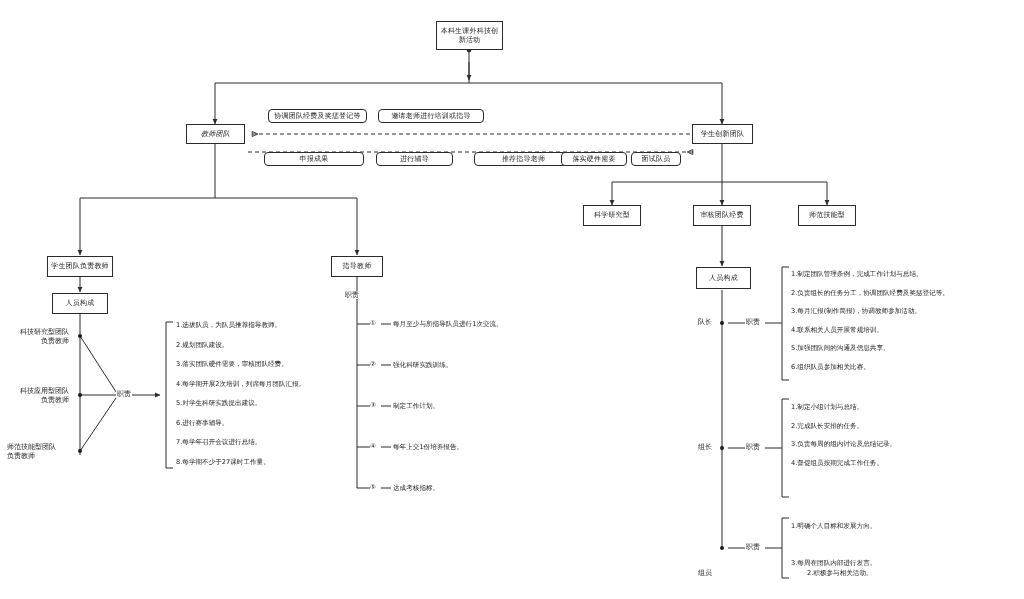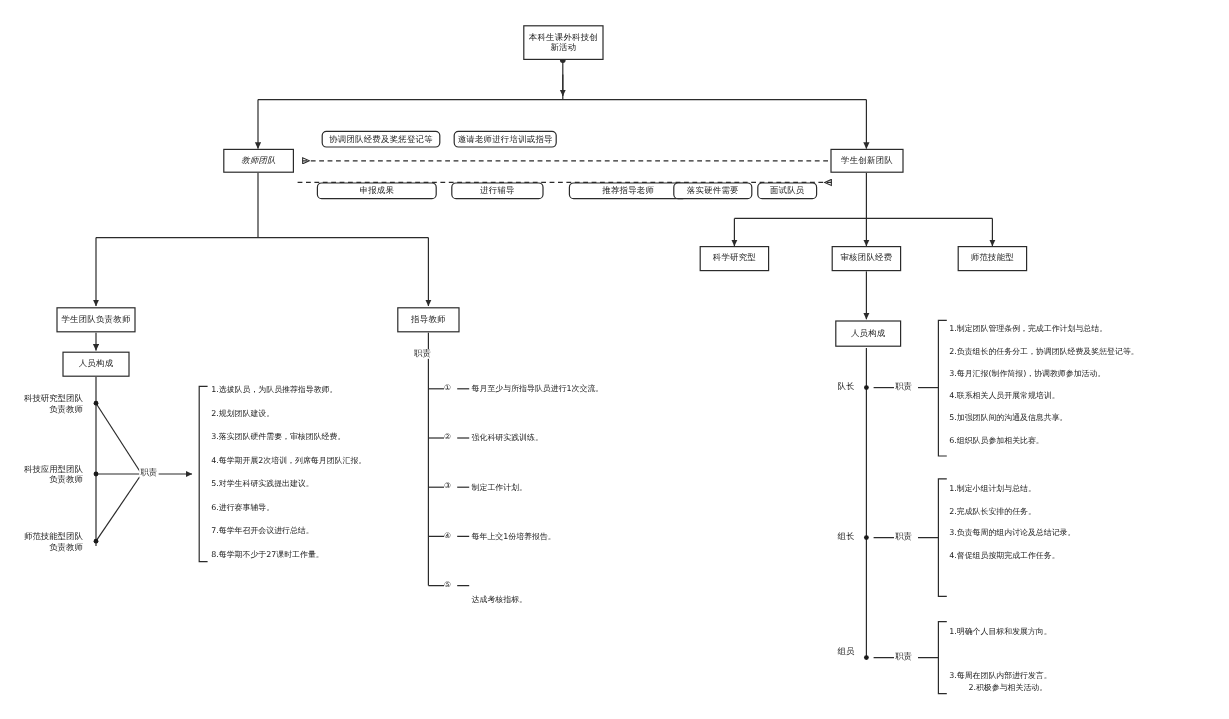--- a/index.html
+++ b/index.html
@@ -181,21 +181,21 @@
   <div class="node" style="left:186px;top:124px;width:59px;height:20px;font-style:italic;">
     <span>教师团队</span>
   </div>
   <div class="node" style="left:692px;top:124px;width:61px;height:20px;">
     <span>学生创新团队</span>
   </div>
 
   <div class="node round" style="left:268px;top:109px;width:99px;height:14px;">
     <span>协调团队经费及奖惩登记等</span>
   </div>
-  <div class="node round" style="left:378px;top:109px;width:86px;height:14px;text-align:right;">
+  <div class="node round" style="left:378px;top:109px;width:106px;height:14px;text-align:right;">
     <span>邀请老师进行培训或指导</span>
   </div>
 
   <div class="node round" style="left:264px;top:152px;width:100px;height:14px;">
     <span>申报成果</span>
   </div>
   <div class="node round" style="left:376px;top:152px;width:77px;height:14px;">
     <span>进行辅导</span>
   </div>
   <div class="node round" style="left:474px;top:152px;width:99px;height:14px;text-align:right;">
@@ -228,21 +228,21 @@
   <div class="label multiline" style="left:6px;top:328px;width:62px;text-align:right;">
     <span id="tm0">科技研究型团队<br>负责教师</span>
   </div>
   <div class="dot" style="left:78px;top:334px;"></div>
 
   <div class="label multiline" style="left:6px;top:387px;width:62px;text-align:right;">
     <span id="tm1">科技应用型团队<br>负责教师</span>
   </div>
   <div class="dot" style="left:78px;top:393px;"></div>
 
-  <div class="label multiline" style="left:6px;top:443px;width:62px;text-align:right;font-family:Liberation Serif, serif;">
+  <div class="label multiline" style="left:6px;top:443px;width:62px;text-align:left;font-family:Liberation Serif, serif;">
     <span id="tm2">师范技能型团队<br>负责教师</span>
   </div>
   <div class="dot" style="left:78px;top:449px;"></div>
 
   <div class="label" style="left:116px;top:390px;">
     <span>职责</span>
   </div>
 
   <div class="list" style="left:176px;top:322px;" id="leaderDuties">
       <div class="row" style="position: absolute; left: 0px; top: 0px;">1.选拔队员，为队员推荐指导教师。</div>
@@ -264,21 +264,21 @@
   <div class="numlist" style="left:0px;top:0px;width:1024px;height:599px;" id="advisorDuties">
       <div class="circnum" style="left: 370px; top: 320px;">①</div>
       <div class="row" style="position: absolute; left: 393px; top: 320px; white-space: nowrap;">每月至少与所指导队员进行1次交流。</div>
       <div class="circnum" style="left: 370px; top: 361px;">②</div>
       <div class="row" style="position: absolute; left: 393px; top: 361px; white-space: nowrap;">强化科研实践训练。</div>
       <div class="circnum" style="left: 370px; top: 402px;">③</div>
       <div class="row" style="position: absolute; left: 393px; top: 402px; white-space: nowrap;">制定工作计划。</div>
       <div class="circnum" style="left: 370px; top: 443px;">④</div>
       <div class="row" style="position: absolute; left: 393px; top: 443px; white-space: nowrap;">每年上交1份培养报告。</div>
       <div class="circnum" style="left: 370px; top: 484px;">⑤</div>
-      <div class="row" style="position: absolute; left: 393px; top: 496px; white-space: nowrap;">达成考核指标。</div>
+      <div class="row" style="position: absolute; left: 393px; top: 484px; white-space: nowrap;">达成考核指标。</div>
     </div>
 
   <div class="node" style="left:696px;top:267px;width:55px;height:22px;">
     <span>人员构成</span>
   </div>
 
   <div class="label" style="left:697px;top:318px;">
     <span>队长</span>
   </div>
   <div class="dot" style="left:720px;top:321px;"></div>
@@ -301,21 +301,21 @@
   <div class="label" style="left:745px;top:443px;">
     <span>职责</span>
   </div>
   <div class="list" style="left:791px;top:404px;" id="role1">
       <div class="row" style="position: absolute; left: 0px; top: 0px;">1.制定小组计划与总结。</div>
       <div class="row" style="position: absolute; left: 0px; top: 18.5px;">2.完成队长安排的任务。</div>
       <div class="row" style="position: absolute; left: 0px; top: 37px;">3.负责每周的组内讨论及总结记录。</div>
       <div class="row" style="position: absolute; left: 0px; top: 55.5px;">4.督促组员按期完成工作任务。</div>
     </div>
 
-  <div class="label" style="left:697px;top:539px;text-align:center;">
+  <div class="label" style="left:697px;top:569px;text-align:center;">
     <span>组员</span>
   </div>
   <div class="dot" style="left:720px;top:546px;"></div>
   <div class="label" style="left:745px;top:543px;">
     <span>职责</span>
   </div>
   <div class="list" style="left:791px;top:523px;" id="role2">
       <div class="row" style="position: absolute; left: 0px; top: 0px;">1.明确个人目标和发展方向。</div>
       <div class="row" style="position: absolute; left: 16px; top: 18.5px; margin-top: 28px;">2.积极参与相关活动。</div>
       <div class="row" style="position: absolute; left: 0px; top: 37px;">3.每周在团队内部进行发言。</div>

